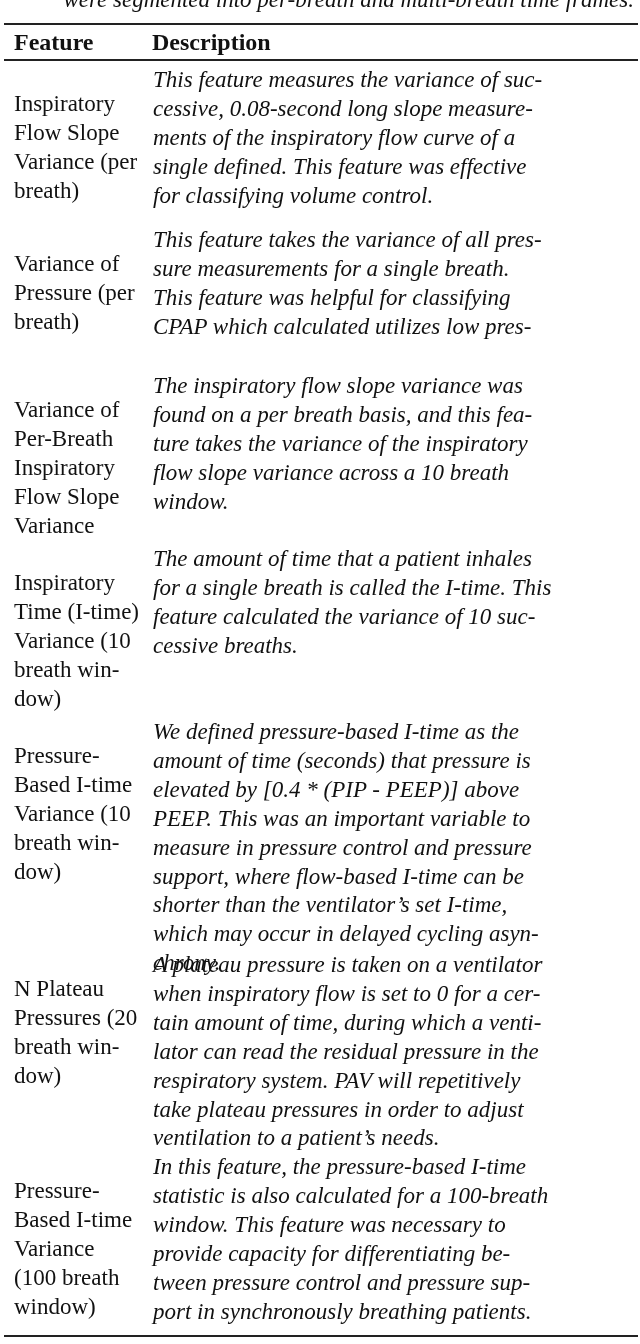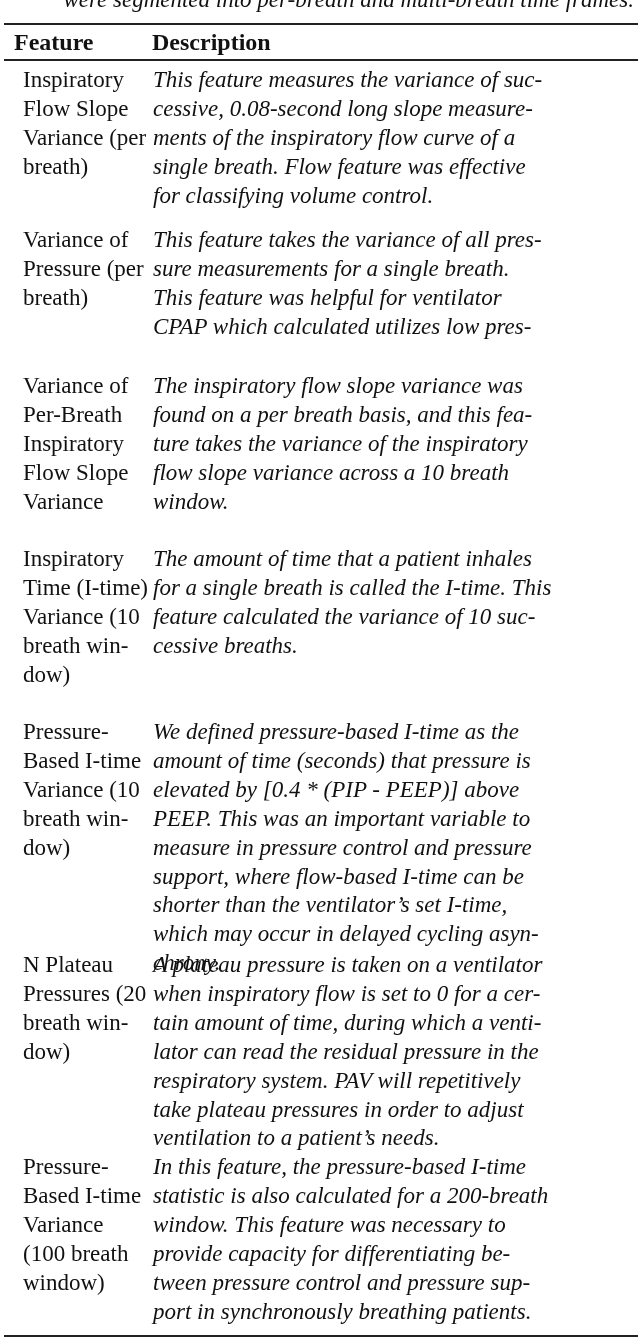--- a/index.html
+++ b/index.html
@@ -15,21 +15,21 @@
   }
   .rule { position: absolute; left: 4px; width: 634px; background: #222; }
   .rule-top { top: 23px; height: 2px; }
   .rule-head { top: 59px; height: 1.5px; }
   .rule-bottom { top: 1335px; height: 2px; }
   .head { position: absolute; top: 26px; font-weight: bold; font-size: 24px; line-height: 32px; }
   .head-feature { left: 14px; }
   .head-desc { left: 152px; }
   .row { position: absolute; left: 0; width: 640px; }
   .cell { position: absolute; top: 0; font-size: 23px; line-height: 28.9px; white-space: nowrap; }
-  .cell-feature { left: 23px; }
+  .cell-feature { left: 14px; margin-top: 24px; }
   .cell-desc { left: 153px; font-style: italic; }
   .line { display: block; }
 </style>
 </head>
 <body>
 
 <div class="caption-tail">were segmented into per-breath and multi-breath time frames.</div>
 
 <div class="rule rule-top"></div>
 <div class="head head-feature">Feature</div>
@@ -41,34 +41,34 @@
       <div class="cell cell-feature">
         <span class="line">Inspiratory</span>
         <span class="line">Flow Slope</span>
         <span class="line">Variance (per</span>
         <span class="line">breath)</span>
       </div>
       <div class="cell cell-desc">
         <span class="line">This feature measures the variance of suc-</span>
         <span class="line">cessive, 0.08-second long slope measure-</span>
         <span class="line">ments of the inspiratory flow curve of a</span>
-        <span class="line">single breath. Flow feature was effective</span>
+        <span class="line">single defined. This feature was effective</span>
         <span class="line">for classifying volume control.</span>
       </div>
     </div>
     <div class="row" style="top: 226px;">
       <div class="cell cell-feature">
         <span class="line">Variance of</span>
         <span class="line">Pressure (per</span>
         <span class="line">breath)</span>
       </div>
       <div class="cell cell-desc">
         <span class="line">This feature takes the variance of all pres-</span>
         <span class="line">sure measurements for a single breath.</span>
-        <span class="line">This feature was helpful for ventilator</span>
+        <span class="line">This feature was helpful for classifying</span>
         <span class="line">CPAP which calculated utilizes low pres-</span>
       </div>
     </div>
     <div class="row" style="top: 372px;">
       <div class="cell cell-feature">
         <span class="line">Variance of</span>
         <span class="line">Per-Breath</span>
         <span class="line">Inspiratory</span>
         <span class="line">Flow Slope</span>
         <span class="line">Variance</span>
@@ -136,21 +136,21 @@
     <div class="row" style="top: 1153px;">
       <div class="cell cell-feature">
         <span class="line">Pressure-</span>
         <span class="line">Based I-time</span>
         <span class="line">Variance</span>
         <span class="line">(100 breath</span>
         <span class="line">window)</span>
       </div>
       <div class="cell cell-desc">
         <span class="line">In this feature, the pressure-based I-time</span>
-        <span class="line">statistic is also calculated for a 200-breath</span>
+        <span class="line">statistic is also calculated for a 100-breath</span>
         <span class="line">window. This feature was necessary to</span>
         <span class="line">provide capacity for differentiating be-</span>
         <span class="line">tween pressure control and pressure sup-</span>
         <span class="line">port in synchronously breathing patients.</span>
       </div>
     </div>
   </div>
 
 <div class="rule rule-bottom"></div>
 

